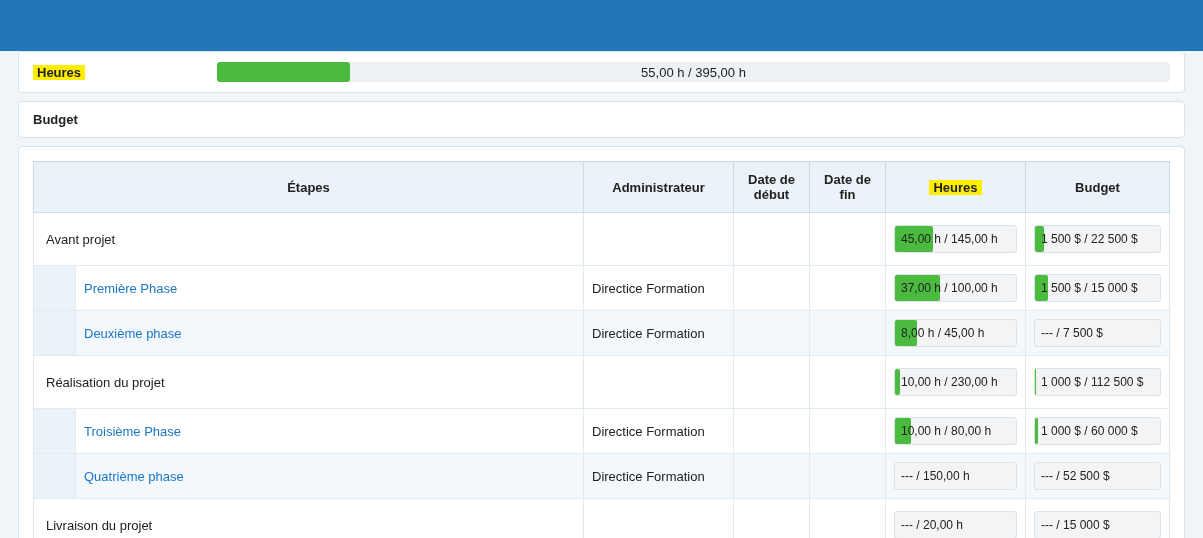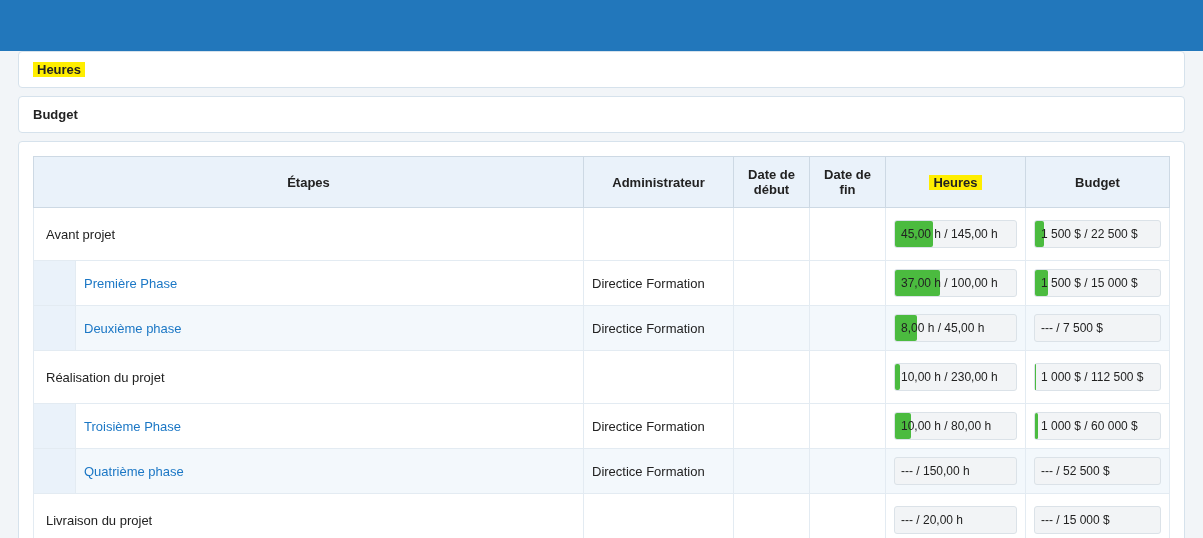--- a/index.html
+++ b/index.html
@@ -142,20 +142,24 @@
 </style>
 </head>
 <body>
 
 <div class="topbar"></div>
 <div class="page">
 
   <div class="card">
     <div class="card-label">
       <span class="hl">Heures</span>
+    </div>
+    <div class="big-progress">
+      <div class="fill" style="width:14%"></div>
+      <div class="text">55,00 h / 395,00 h</div>
     </div>
   </div>
 
   <div class="card">
     <div class="card-label">Budget</div>
   </div>
 
   <div class="table-card">
     <table>
       <thead>

